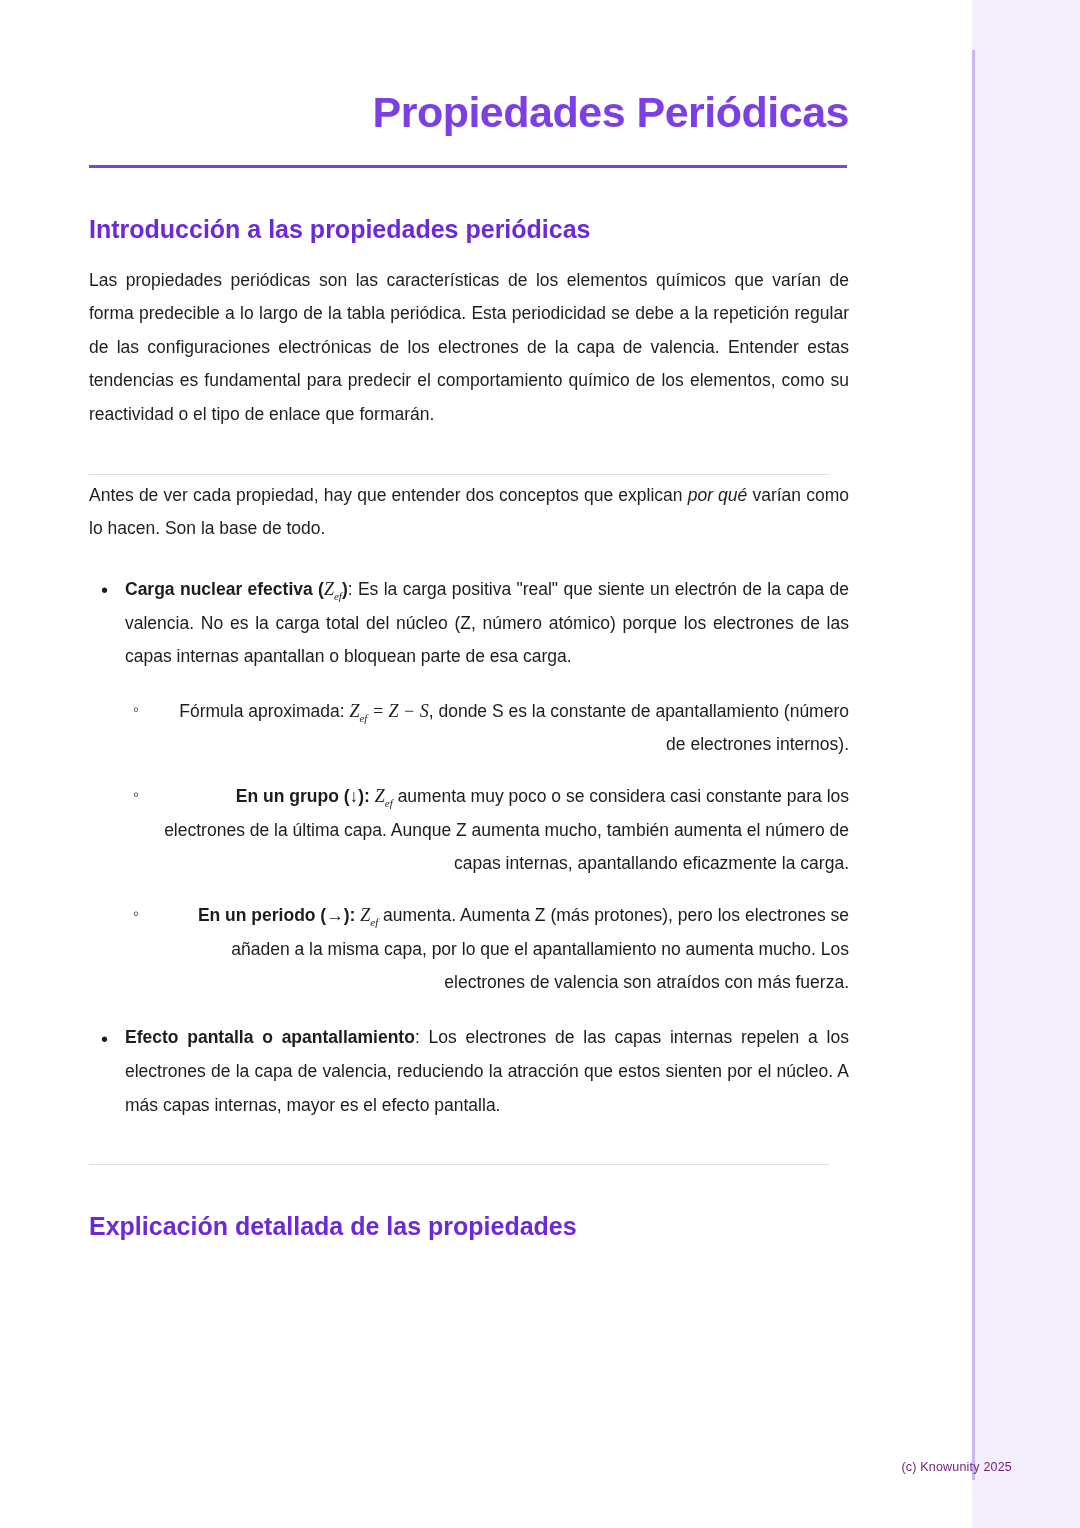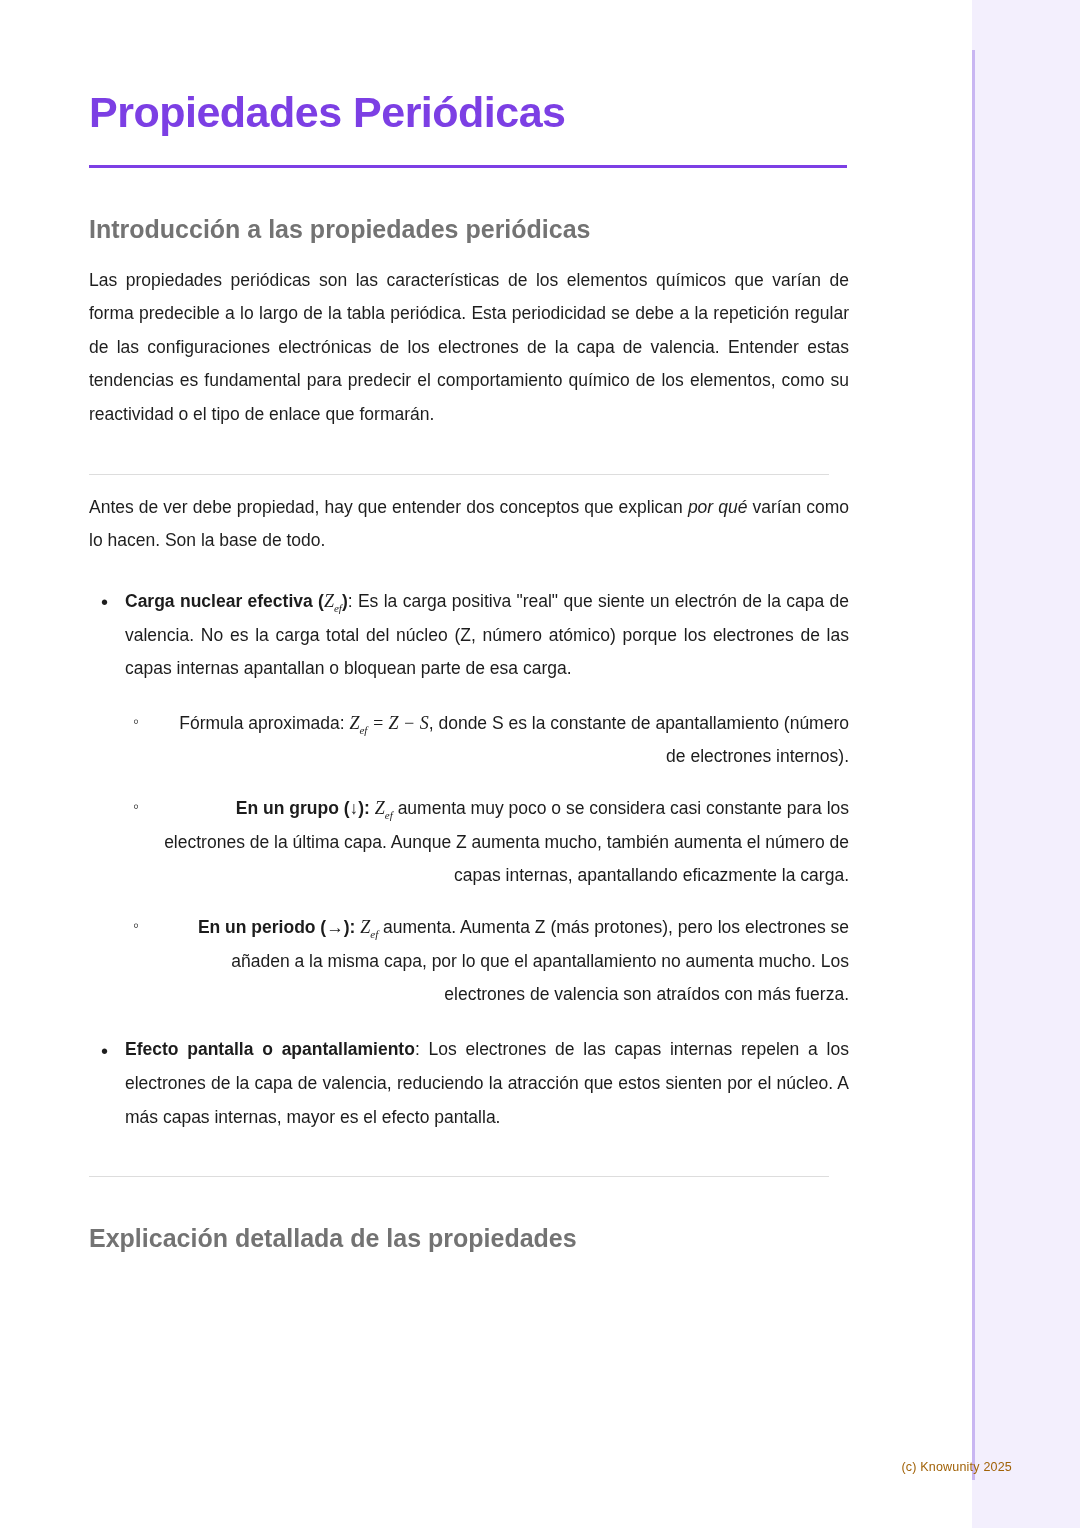--- a/index.html
+++ b/index.html
@@ -43,41 +43,42 @@
     top: 0;
     width: 760px;
   }
   h1.doc-title {
     font-size: 43px;
     font-weight: bold;
     color: #7c3fe4;
     margin: 88px 0 0 0;
     letter-spacing: -0.5px;
     line-height: 1.15;
+    text-align: right;
   }
   .title-rule {
     margin-top: 28px;
     border-bottom: 3px solid #7c3fe4;
     width: 758px;
   }
   h2.section {
     font-size: 25px;
     font-weight: bold;
     color: #9b7ae8;
     margin: 46px 0 18px 0;
     line-height: 1.25;
   }
   h2.section.strong {
-    color: #737373;
+    color: #6d28d9;
   }
   p.body {
     font-size: 17.5px;
     line-height: 1.92;
     text-align: justify;
-    margin: 16px 0 0 0;
+    margin: 4px 0 0 0;
     color: #1e1e1e;
   }
   .divider {
     border-bottom: 1px solid #dddddd;
     margin: 42px 0 0 0;
     width: 740px;
   }
   ul.bullets {
     list-style: none;
     margin: 26px 0 8px 0;
@@ -129,21 +130,21 @@
   .mathvar sub {
     font-size: 11px;
     font-style: italic;
   }
   em { }
   .footer-note {
     position: absolute;
     right: 68px;
     bottom: 54px;
     font-size: 12.5px;
-    color: #a16207;
+    color: #701a75;
     letter-spacing: 0.2px;
   }
 </style>
 </head>
 <body>
 
 <div class="page">
 
   <div class="right-rail">
     <div class="rail-line"></div>
@@ -153,21 +154,21 @@
 
     <h1 class="doc-title">Propiedades Periódicas</h1>
     <div class="title-rule"></div>
 
     <h2 class="section strong">Introducción a las propiedades periódicas</h2>
     <p class="body">Las propiedades periódicas son las características de los elementos químicos que varían de forma predecible a lo largo de la tabla periódica. Esta periodicidad se debe a la repetición regular de las configuraciones electrónicas de los electrones de la capa de valencia. Entender estas tendencias es fundamental para predecir el comportamiento químico de los elementos, como su reactividad o el tipo de enlace que formarán.</p>
 
     <div class="divider"></div>
 
 
-    <p class="body"><span>Antes de ver debe propiedad, hay que entender dos conceptos que explican </span><em>por qué</em><span> varían como lo hacen. Son la base de todo.</span></p>
+    <p class="body"><span>Antes de ver cada propiedad, hay que entender dos conceptos que explican </span><em>por qué</em><span> varían como lo hacen. Son la base de todo.</span></p>
 
     <ul class="bullets">
 
       <li>
         <b>Carga nuclear efectiva</b><b> (</b><span class="mathvar"><i>Z</i><sub>ef</sub></span><b>)</b><span>: Es la carga positiva "real" que siente un electrón de la capa de valencia. No es la carga total del núcleo (Z, número atómico) porque los electrones de las capas internas apantallan o bloquean parte de esa carga.</span>
 
         <ul class="sub">
           <li>
             <span>Fórmula aproximada: </span><span class="mathvar"><i>Z</i><sub>ef</sub> = <i>Z</i> − <i>S</i></span><span>, donde S es la constante de apantallamiento (número de electrones internos).</span>
           </li>

